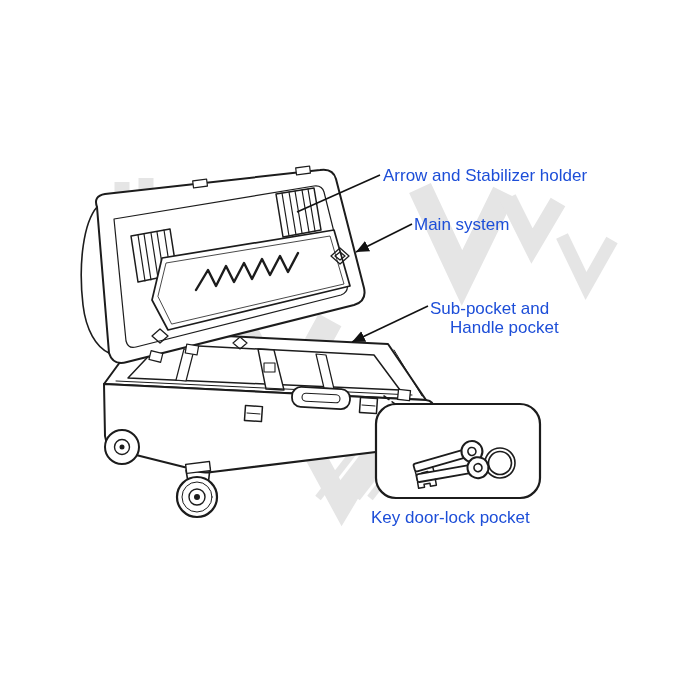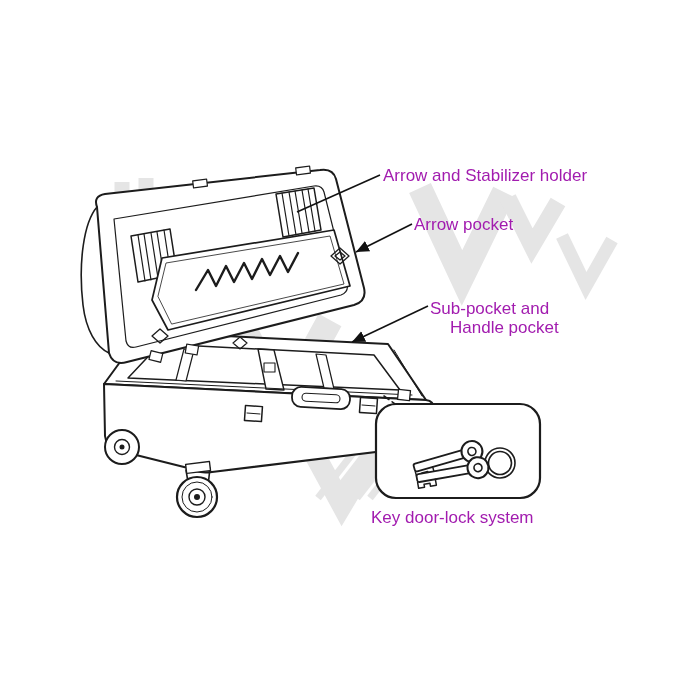--- a/index.html
+++ b/index.html
@@ -1,18 +1,18 @@
 <!DOCTYPE html>
 <html style="--line: #1c1c1c; --watermark: #e5e5e5; --mesh-dark: #3a3a3a; --mesh-light: #ececec; --background: #ffffff;"><head>
 <meta charset="utf-8">
 <style>
   html,body{margin:0;padding:0;background:#fff;}
   .stage{position:relative;width:700px;height:700px;background:var(--background,#fff);overflow:hidden;font-family:"Liberation Sans",sans-serif;}
   .art{position:absolute;left:0;top:0;}
-  .label{position:absolute;font:500 17px/1.25 "Liberation Sans",sans-serif;color:#a21caf;white-space:nowrap;}
+  .label{position:absolute;font:500 17px/1.25 "Liberation Sans",sans-serif;color:#1d4ed8;white-space:nowrap;}
   
   .ln{stroke:var(--line,#1c1c1c);fill:none;stroke-linecap:round;stroke-linejoin:round;}
   .fw{fill:#ffffff;}
   .wm{stroke:var(--watermark,#e5e5e5);fill:none;stroke-linecap:butt;stroke-linejoin:miter;}
   .lead{stroke:#121212;fill:none;stroke-width:1.6;}
 </style>
 </head>
 <body>
 
 <div class="stage">
@@ -151,22 +151,22 @@
 
     <g>
       <path class="lead" d="M380 175 L297 212"></path>
       <path class="lead" marker-end="url(#ah)" d="M412 224 L356 252"></path>
       <path class="lead" marker-end="url(#ah)" d="M428 306 L352 342"></path>
     </g>
   </svg>
 
   <div class="label" style="left:383px;top:165px;">Arrow and Stabilizer holder</div>
 
-  <div class="label" style="left:414px;top:214px;">Arrow pocket</div>
+  <div class="label" style="left:414px;top:214px;">Main system</div>
 
   <div>
     <div class="label" style="left:430px;top:298px;">Sub-pocket and</div>
     <div class="label" style="left:450px;top:317px;">Handle pocket</div>
   </div>
 
-  <div class="label" style="left:371px;top:507px;">Key door-lock system</div>
+  <div class="label" style="left:371px;top:507px;">Key door-lock pocket</div>
 
 </div>
 
 </body></html>

